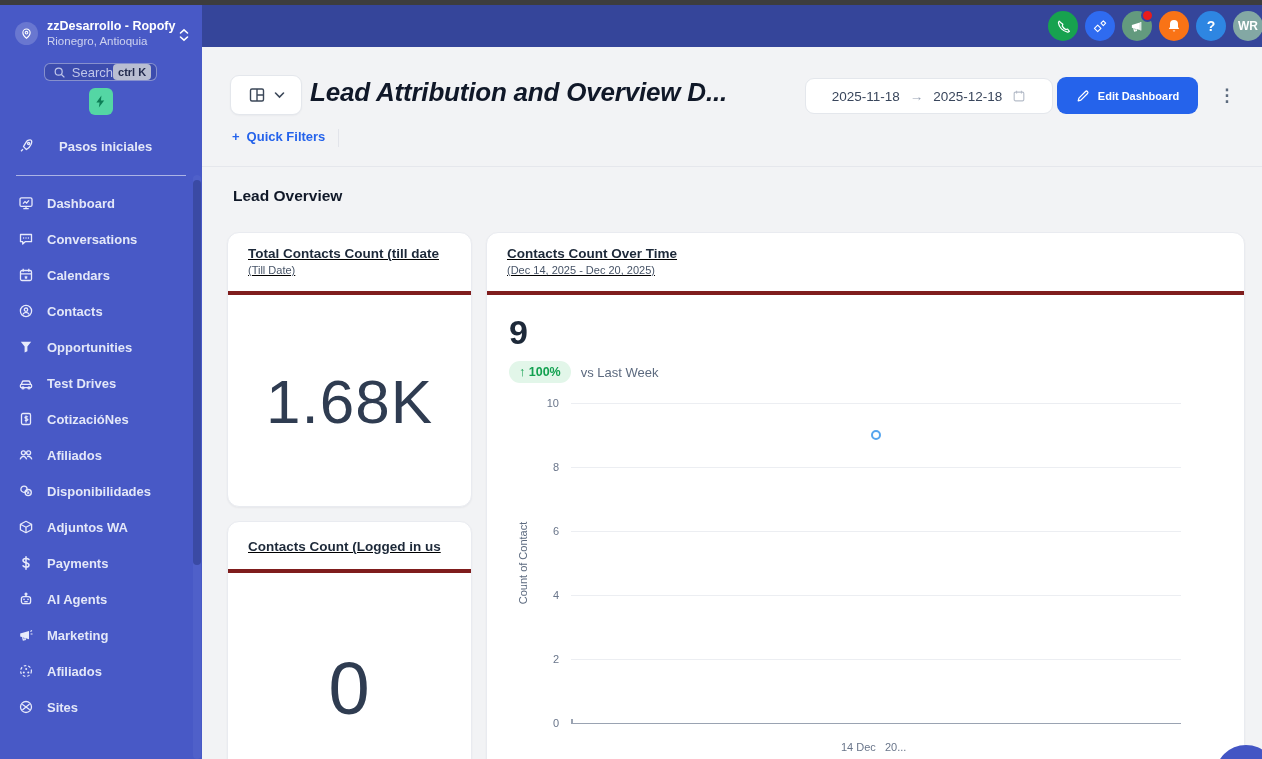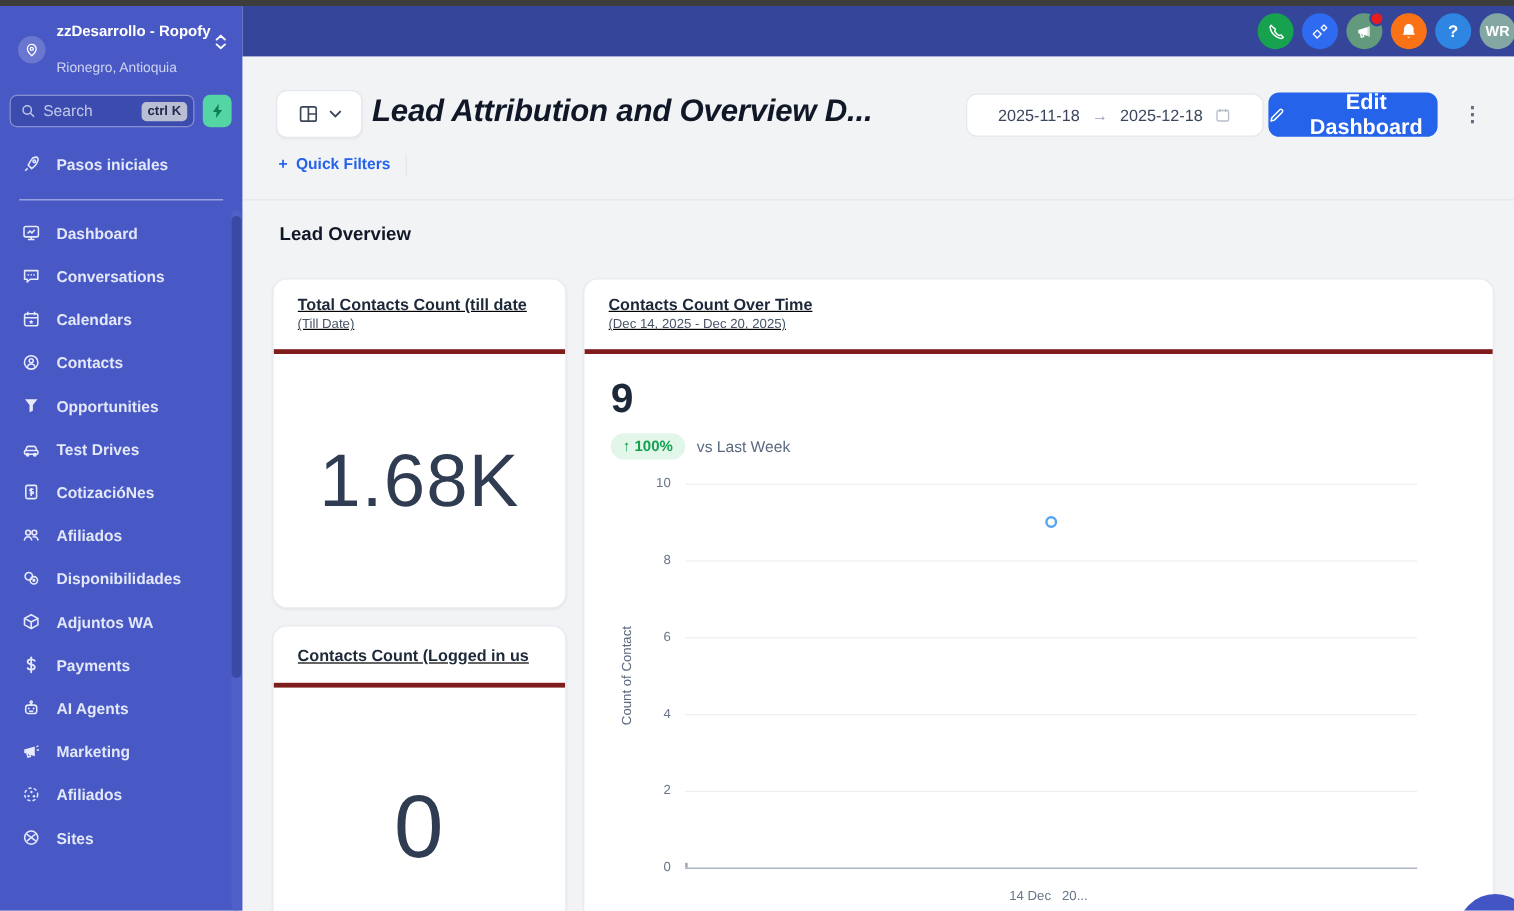--- a/index.html
+++ b/index.html
@@ -14,30 +14,30 @@
 
   
   .logo { position:relative; text-align:center; padding-top:12px; height:60px; }
   .logo span { color:#fff; font-size:33px; font-weight:800; letter-spacing:0.5px; }
   .logo .logo-dot { position:absolute; left:24px; top:14px; width:7px; height:7px; border-radius:50%; background:#fff; }
 
   .account { display:flex; align-items:center; padding:14px 12px 6px 15px; position:relative; cursor:pointer; }
   .account-avatar { width:23px; height:23px; border-radius:50%; background:rgba(255,255,255,.18); display:flex; align-items:center; justify-content:center; flex:none; }
   .account-texts { margin-left:9px; overflow:hidden; }
   .account-name { color:#fff; font-size:12.5px; font-weight:700; white-space:nowrap; }
-  .account-loc { color:rgba(255,255,255,.72); font-size:11.5px; margin-top:18px; white-space:nowrap; }
+  .account-loc { color:rgba(255,255,255,.72); font-size:11.5px; margin-top:2px; white-space:nowrap; }
   .account-chevrons { position:absolute; right:12px; top:22px; }
 
-  .search-row { display:flex; align-items:center; gap:7px; padding:10px 9px 0 8px; }
+  .search-row { display:flex; align-items:center; gap:7px; padding:10px 9px 0 8px;flex-direction:column; }
   .search-box { flex:1; height:27px; background:rgba(20,30,90,.22); border:1px solid rgba(255,255,255,.38); border-radius:6px; display:flex; align-items:center; padding:0 5px 0 8px; }
   .search-box .ph { color:#c0c7ea; font-size:13px; flex:1; margin-left:6px; }
   .kbd { background:#b9bed2; color:#232b4e; font-size:11px; font-weight:600; border-radius:4px; padding:2px 5px; }
   .bolt-btn { width:24px; height:27px; background:#54d6a4; border-radius:6px; display:flex; align-items:center; justify-content:center; flex:none; cursor:pointer; }
 
-  .nav-first { margin-top:14px; }
+  .nav-first { margin-top:14px;gap:12px; }
   .nav-item { display:flex; align-items:center; height:34px; margin-bottom:2px; padding:0 12px 0 17px; cursor:pointer; }
   .nav-icon { width:18px; display:flex; justify-content:center; flex:none; }
   .nav-label { color:#e3e7f8; font-size:13px; font-weight:700; margin-left:12px; white-space:nowrap; }
   .side-divider { height:1px; background:rgba(255,255,255,.55); margin:12px 16px 10px 16px; }
 
   .side-scroll-track { position:absolute; right:1px; top:170px; width:8px; height:584px; background:#4f60c9; border-radius:4px; }
   .side-scroll-thumb { position:absolute; right:1px; top:175px; width:8px; height:385px; background:#3a4aa4; border-radius:4px; }
 
   
   .topbar-icons { position:absolute; left:846px; top:6px; display:flex; gap:7px; }
@@ -47,21 +47,21 @@
   .tb-mega { background:#639a7e; }
   .tb-bell { background:#f97316; }
   .tb-help { background:#2e86e2; font-size:14px; font-weight:700; }
   .tb-avatar { background:#83a8a4; font-size:12px; font-weight:700; }
   .tb-reddot { position:absolute; top:-2px; right:-2px; width:13px; height:13px; border-radius:50%; background:#e81c1c; border:2px solid #35459a; }
 
   
   .dash-select { position:absolute; left:28px; top:28px; width:72px; height:40px; background:#fff; border:1px solid #e4e7ec; border-radius:9px; display:flex; align-items:center; justify-content:center; gap:8px; cursor:pointer; box-shadow:0 1px 2px rgba(16,24,40,.04); }
   .page-title { position:absolute; left:108px; top:30px; font-size:26px; font-weight:600; color:#101828; letter-spacing:-0.2px; white-space:nowrap;font-style:italic; }
   .date-range { position:absolute; left:603px; top:31px; width:248px; height:36px; background:#fff; border:1px solid #e4e7ec; border-radius:9px; display:flex; align-items:center; justify-content:center; gap:10px; font-size:13.5px; color:#39465c; cursor:pointer; }
-  .edit-btn { position:absolute; left:855px; top:30px; width:141px; height:37px; background:#2563eb; border:none; border-radius:9px; color:#fff; font-size:18px; font-weight:700; display:flex; align-items:center; justify-content:center; gap:8px; cursor:pointer; font-family:inherit; }
+  .edit-btn { position:absolute; left:855px; top:30px; width:141px; height:37px; background:#2563eb; border:none; border-radius:9px; color:#fff; font-size:11px; font-weight:700; display:flex; align-items:center; justify-content:center; gap:8px; cursor:pointer; font-family:inherit; }
   .kebab { position:absolute; left:1015px; top:32px; width:20px; height:32px; display:flex; align-items:center; justify-content:center; color:#5d6b7e; font-size:17px; font-weight:700; cursor:pointer; letter-spacing:0; }
   .quick-filters { position:absolute; left:30px; top:82px; display:flex; align-items:center; gap:7px; color:#2563eb; font-size:13px; font-weight:600; cursor:pointer; }
   .qf-sep { position:absolute; left:136px; top:82px; width:1px; height:18px; background:#e2e4ea; }
   .header-divider { position:absolute; left:0; top:119px; width:1060px; height:1px; background:#e5e7ec; }
   .section-title { position:absolute; left:31px; top:140px; font-size:15.5px; font-weight:700; color:#101828; }
 
   
   .card { position:absolute; background:#fff; border:1px solid #e9ebf0; border-radius:12px; box-shadow:0 1px 2px rgba(16,24,40,.05); overflow:hidden; }
   .card-a { left:25px; top:185px; width:245px; height:275px; }
   .card-b { left:284px; top:185px; width:759px; height:580px; }

